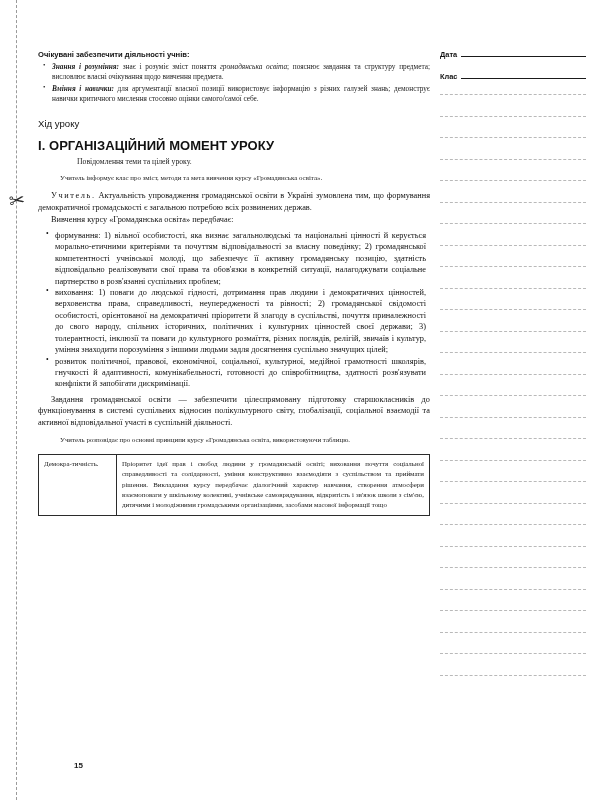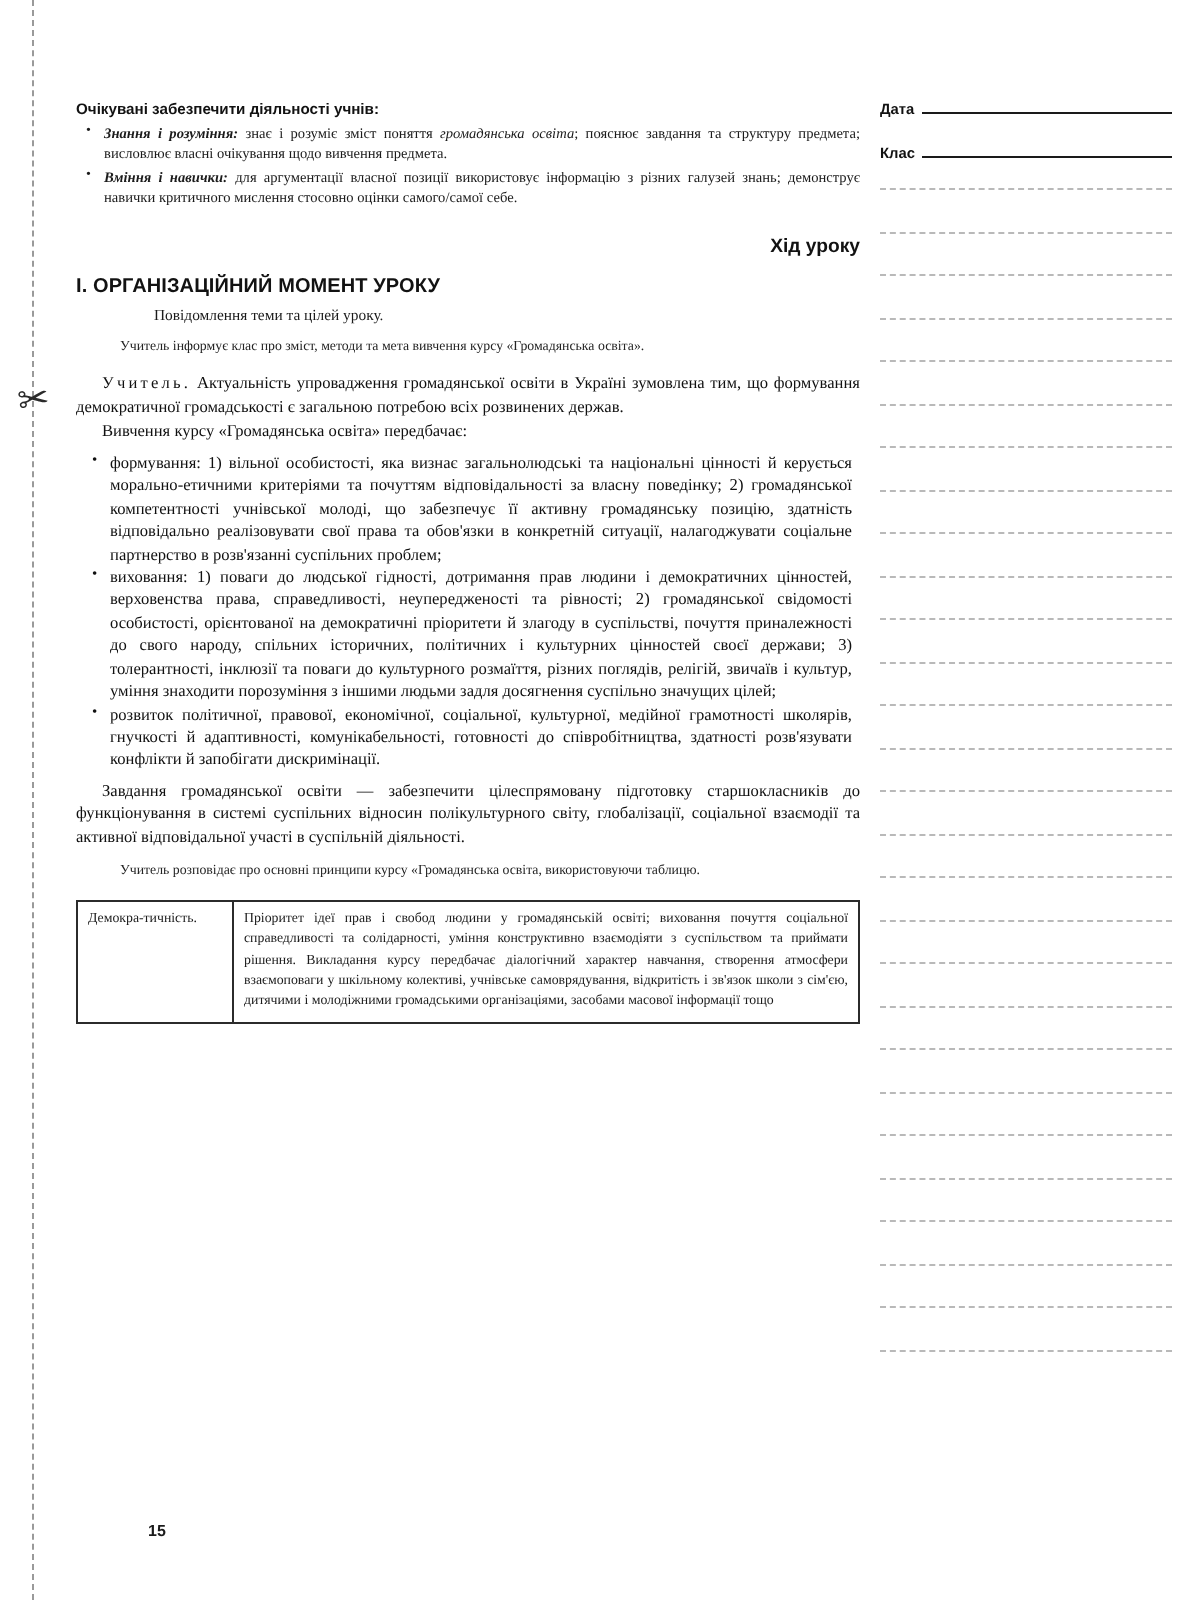--- a/index.html
+++ b/index.html
@@ -89,32 +89,31 @@
     font-style: normal;
   }
   ul.outcomes li .lead {
     font-weight: bold;
     font-style: italic;
   }
   ul.outcomes li .plain { font-style: normal; }
   ul.outcomes li .term  { font-style: italic; }
 
   .course-head {
-    text-align: right;
+    text-align: left;
     font-family: "Liberation Sans", sans-serif;
     font-size: 9.6px;
     color: #121212;
     margin: 14px 0 9px 0;
-    font-weight: bold;
   }
 
   .sec-head {
     font-family: "Liberation Sans", sans-serif;
     font-weight: bold;
-    font-size: 10px;
+    font-size: 13px;
     color: #121212;
     margin: 9px 0 4px 0;
     letter-spacing: .05px;
   }
   .sec-sub {
     font-family: "Liberation Serif", serif;
     font-size: 7.7px;
     color: #1b1b1b;
     margin: 0 0 2px 0;
     padding-left: 39px;

